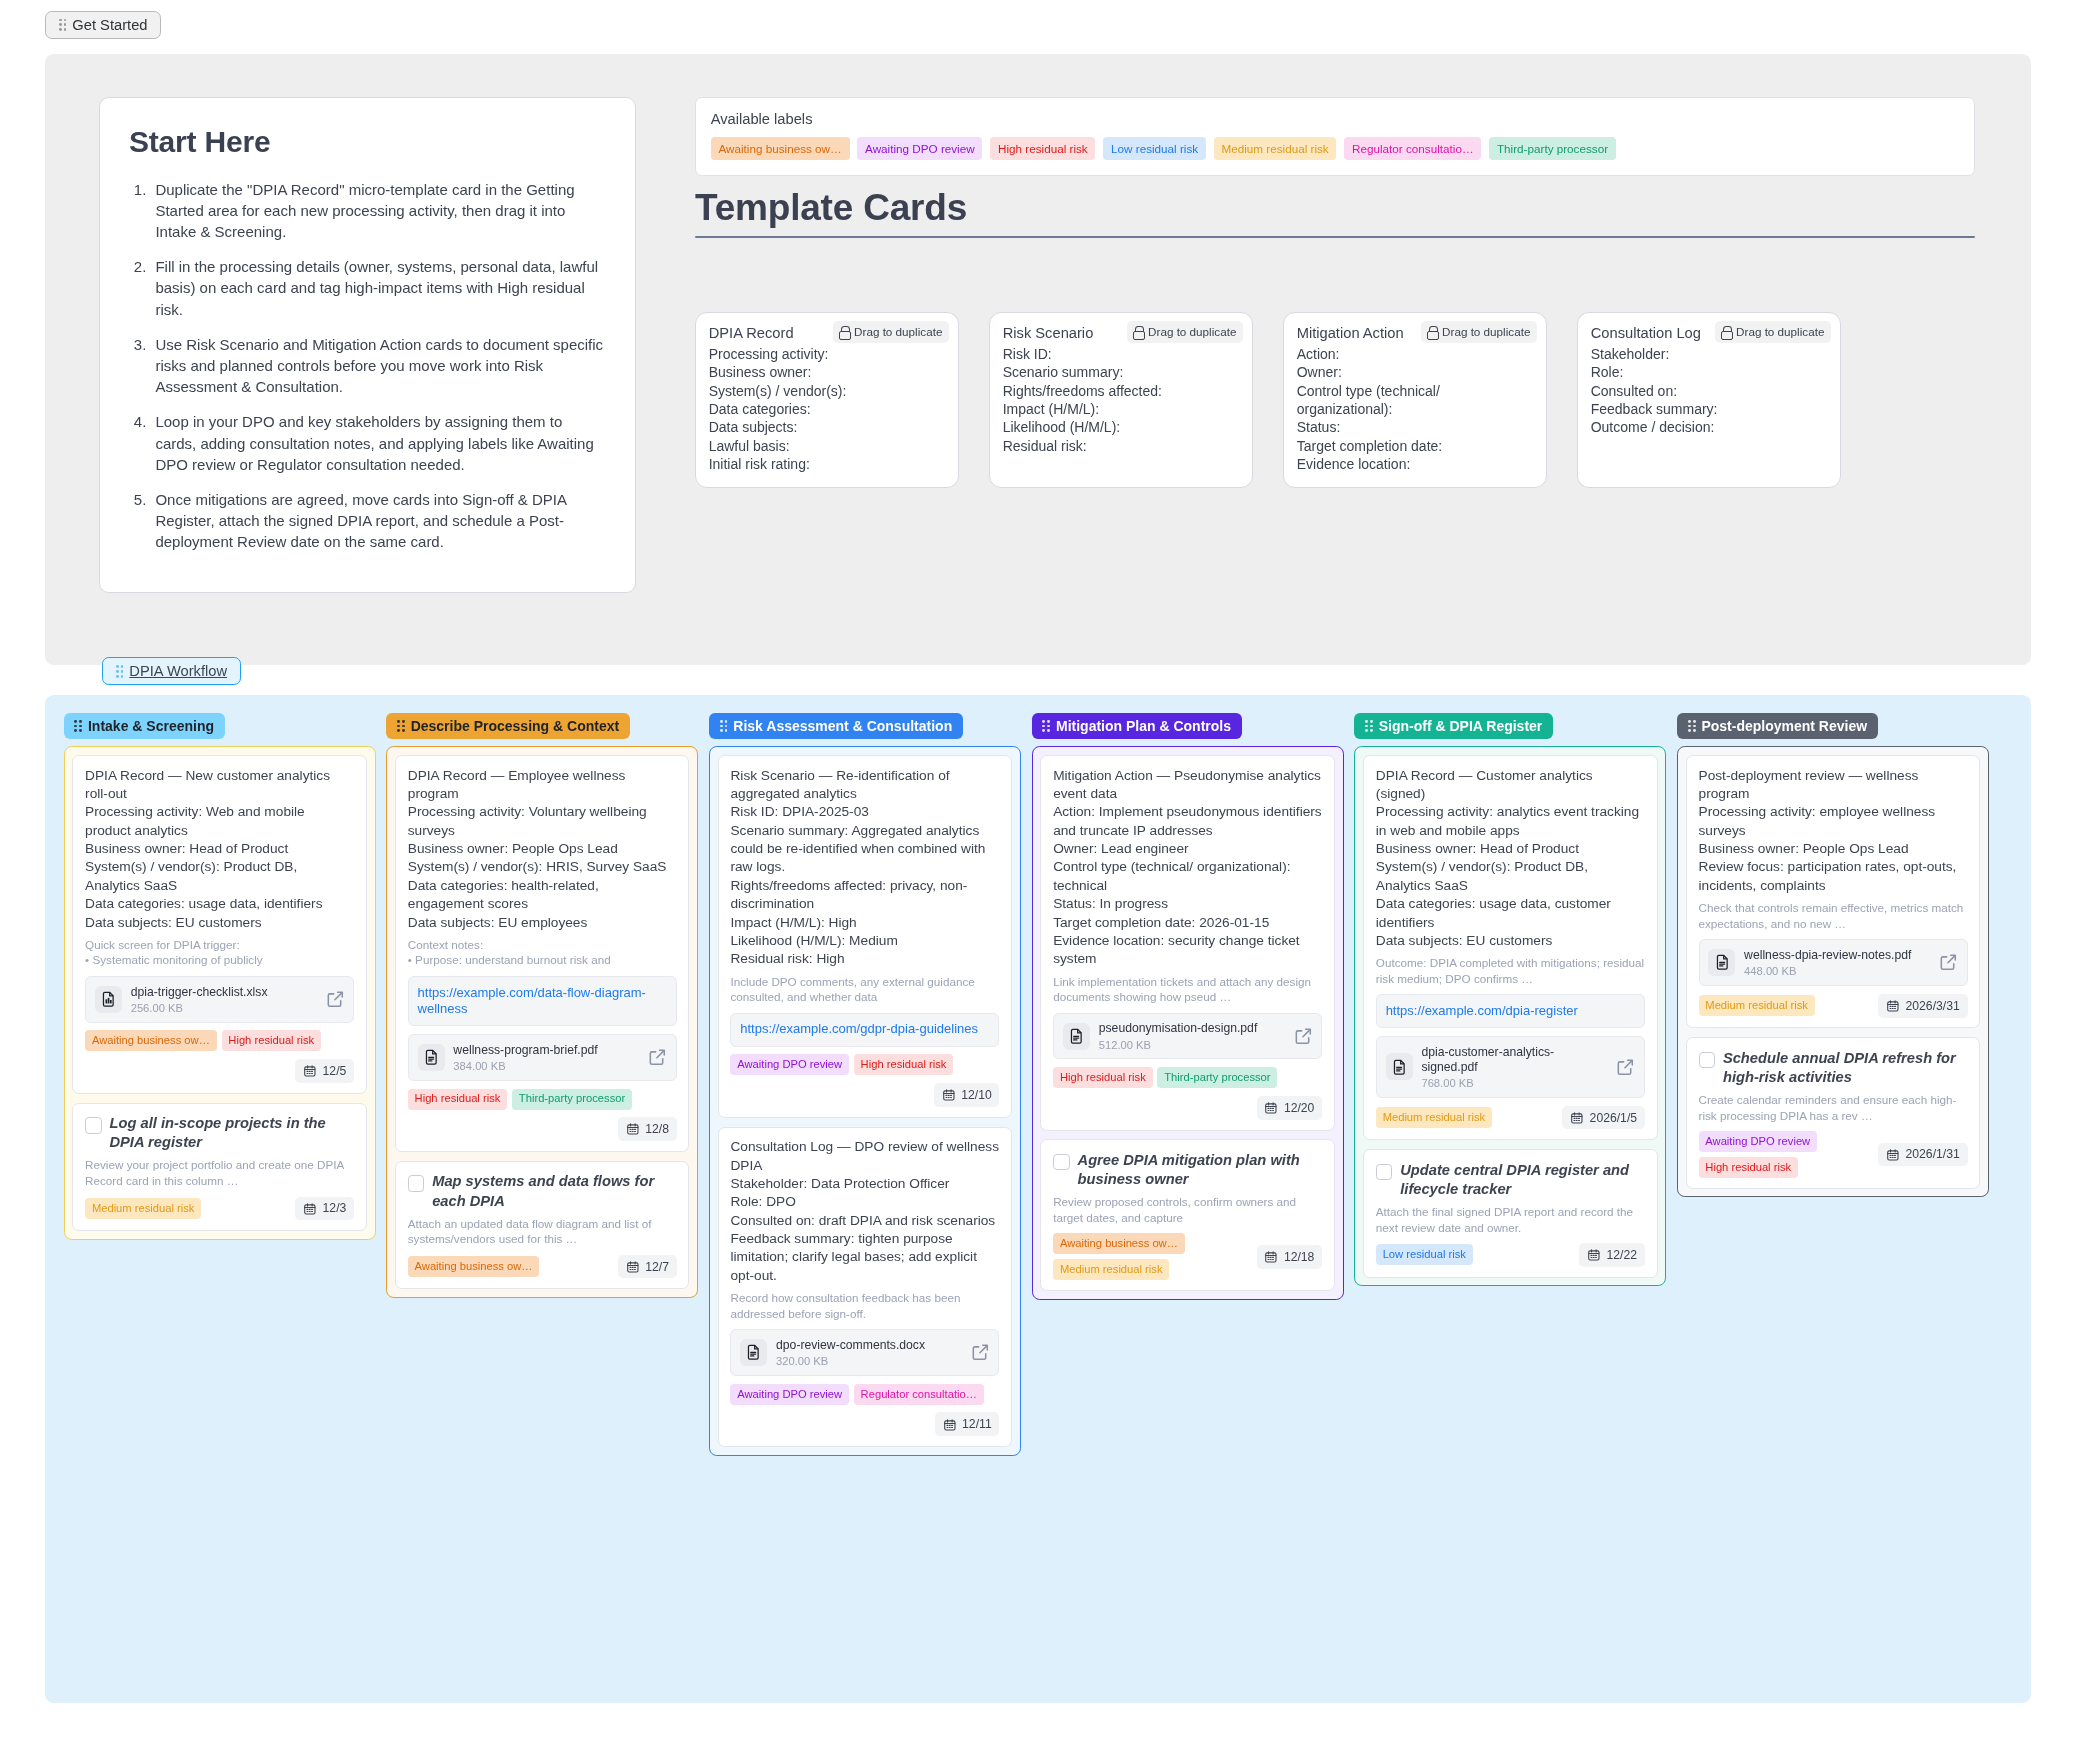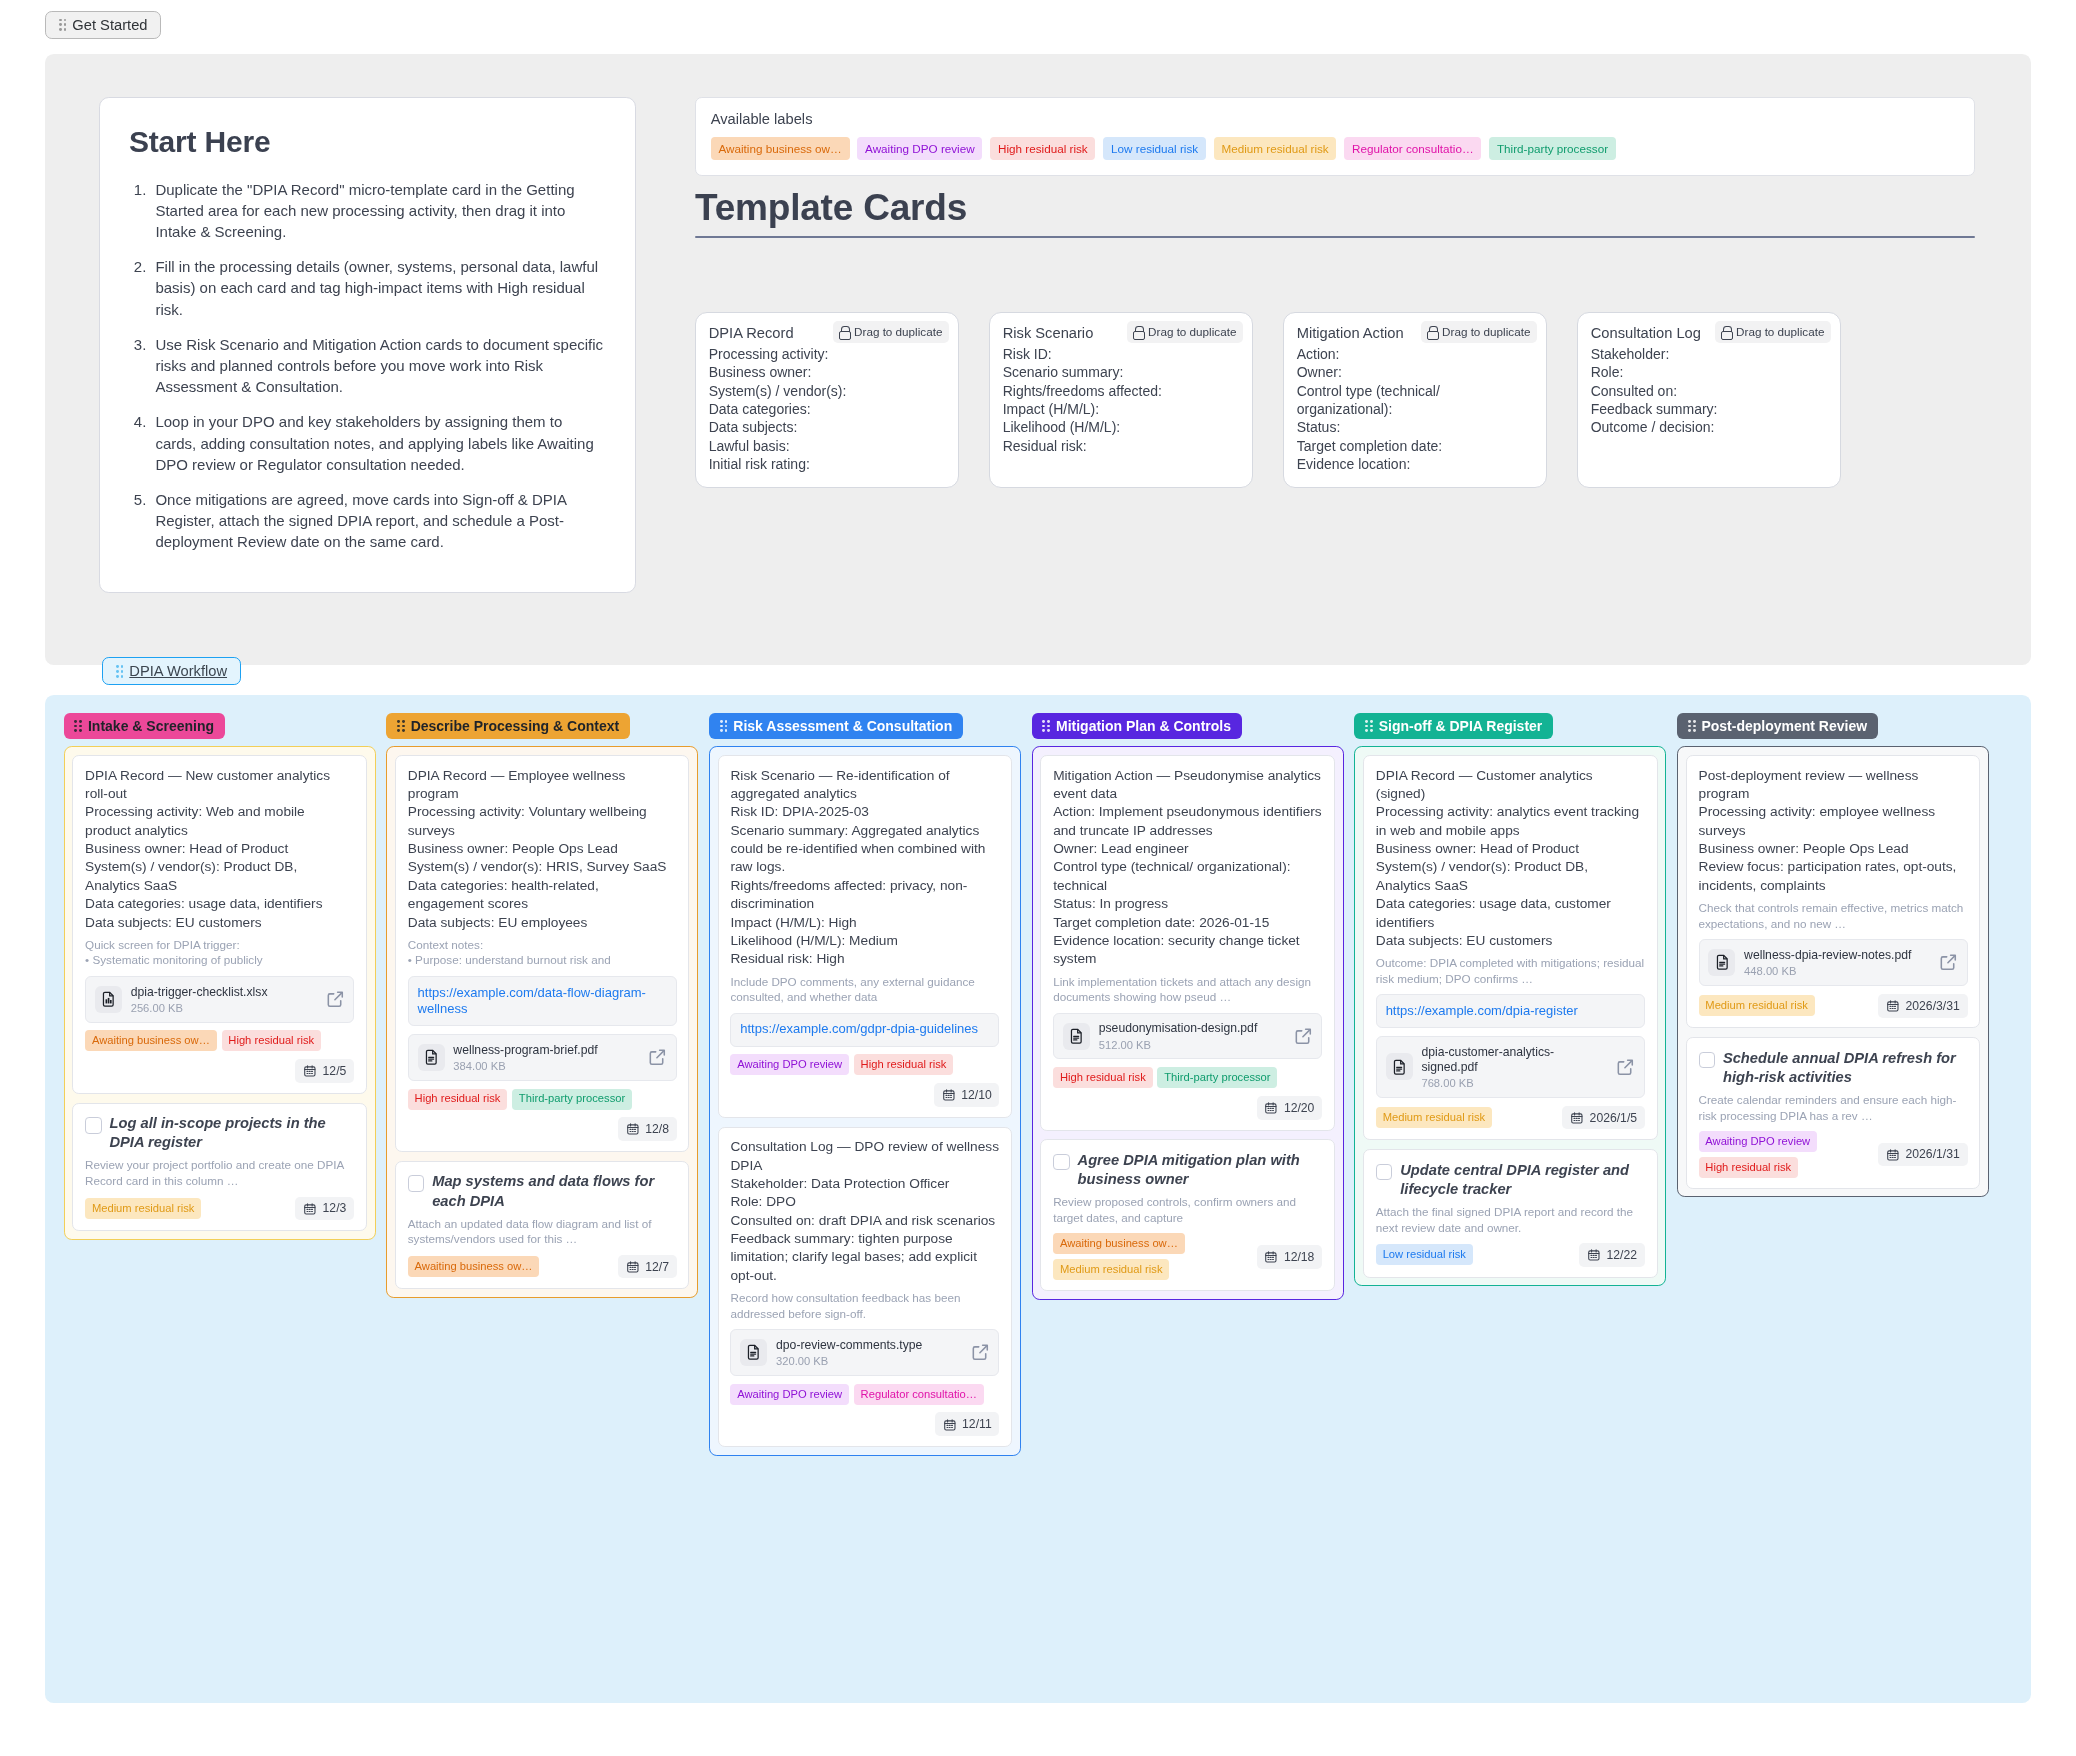--- a/index.html
+++ b/index.html
@@ -283,21 +283,21 @@
       <i></i>
       <i></i>
       <i></i>
       <i></i>
     </span>
   <span>DPIA Workflow</span>
 </div>
 
 <div class="board">
   <div class="cols" id="board-cols">
-      <div class="col"><div class="col-head" style="background: #ec4899; color: rgb(31, 35, 41);">
+      <div class="col"><div class="col-head" style="background: #7dd3fc; color: rgb(31, 35, 41);">
           <span class="grip">
             <i></i>
             <i></i>
             <i></i>
             <i></i>
             <i></i>
             <i></i>
           </span>
           <span>Intake &amp; Screening</span>
         </div><div class="col-body" style="background: rgb(254, 250, 236); border: 1.5px solid rgb(242, 207, 88);">
@@ -494,21 +494,21 @@
             <div class="muted">Record how consultation feedback has been addressed before sign-off.</div>
             <div class="attach">
               <div class="file-ic">
                 <svg viewBox="0 0 24 24" fill="none" stroke="#1b1f27" stroke-width="1.8">
                   <path d="M14 2H7a2 2 0 0 0-2 2v16a2 2 0 0 0 2 2h10a2 2 0 0 0 2-2V7z"></path>
                   <path d="M14 2v5h5"></path>
                   <path d="M8.2 12h7.2M8.2 14.6h7.2M8.2 17.2h4.6" stroke-linecap="round"></path>
                 </svg>
               </div>
               <div class="attach-meta">
-                <div class="attach-name">dpo-review-comments.type</div>
+                <div class="attach-name">dpo-review-comments.docx</div>
                 <div class="attach-size">320.00 KB</div>
               </div>
               <div class="ext-ic"><svg viewBox="0 0 24 24" fill="none" stroke="#8b93a6" stroke-width="2" stroke-linecap="round" stroke-linejoin="round">
                   <path d="M15 3h6v6"></path>
                   <path d="M20 4l-8.5 8.5"></path>
                   <path d="M19 14v5a2 2 0 0 1-2 2H5a2 2 0 0 1-2-2V7a2 2 0 0 1 2-2h5"></path>
                 </svg></div>
             </div>
             <div class="tags">
               <span class="tag" style="background: rgb(243, 221, 252); color: rgb(144, 18, 214);">Awaiting DPO review</span>

